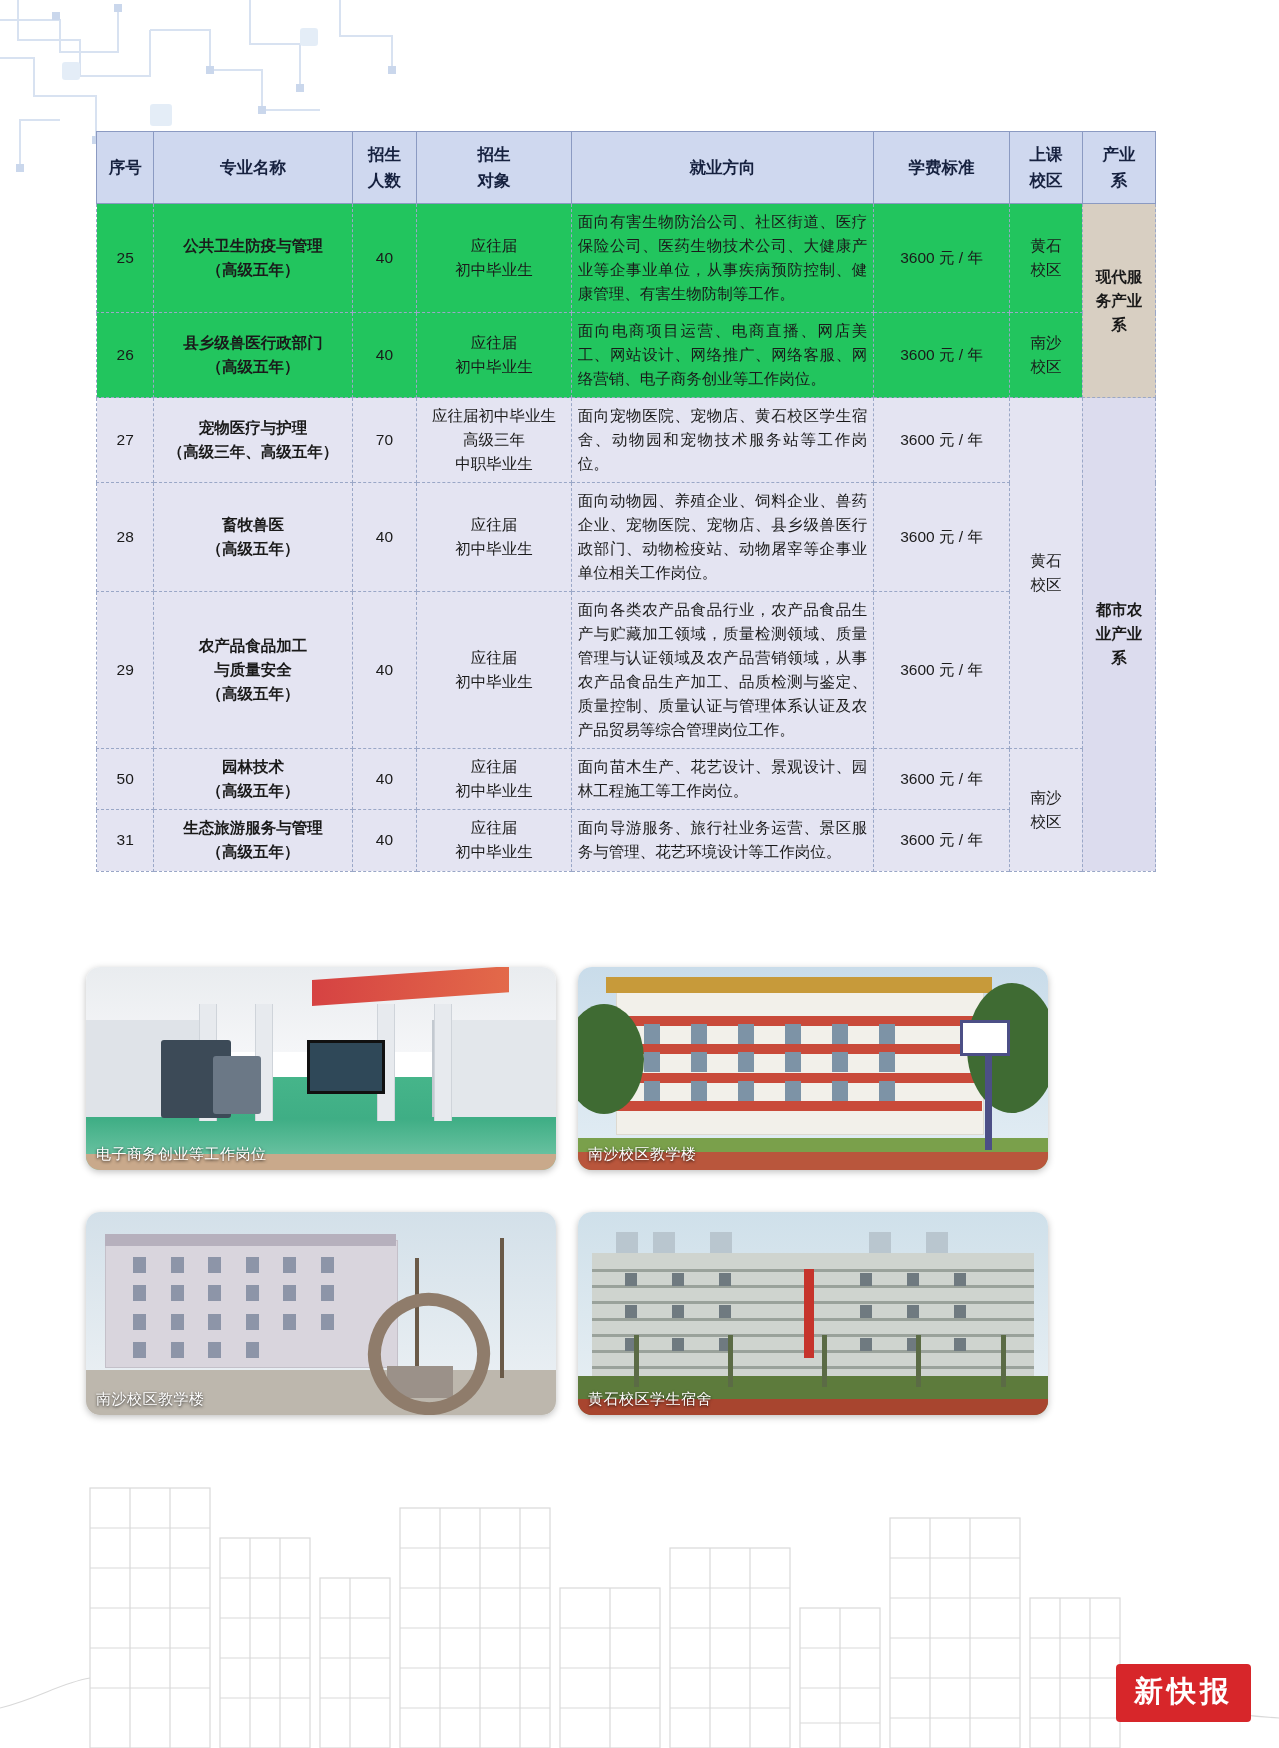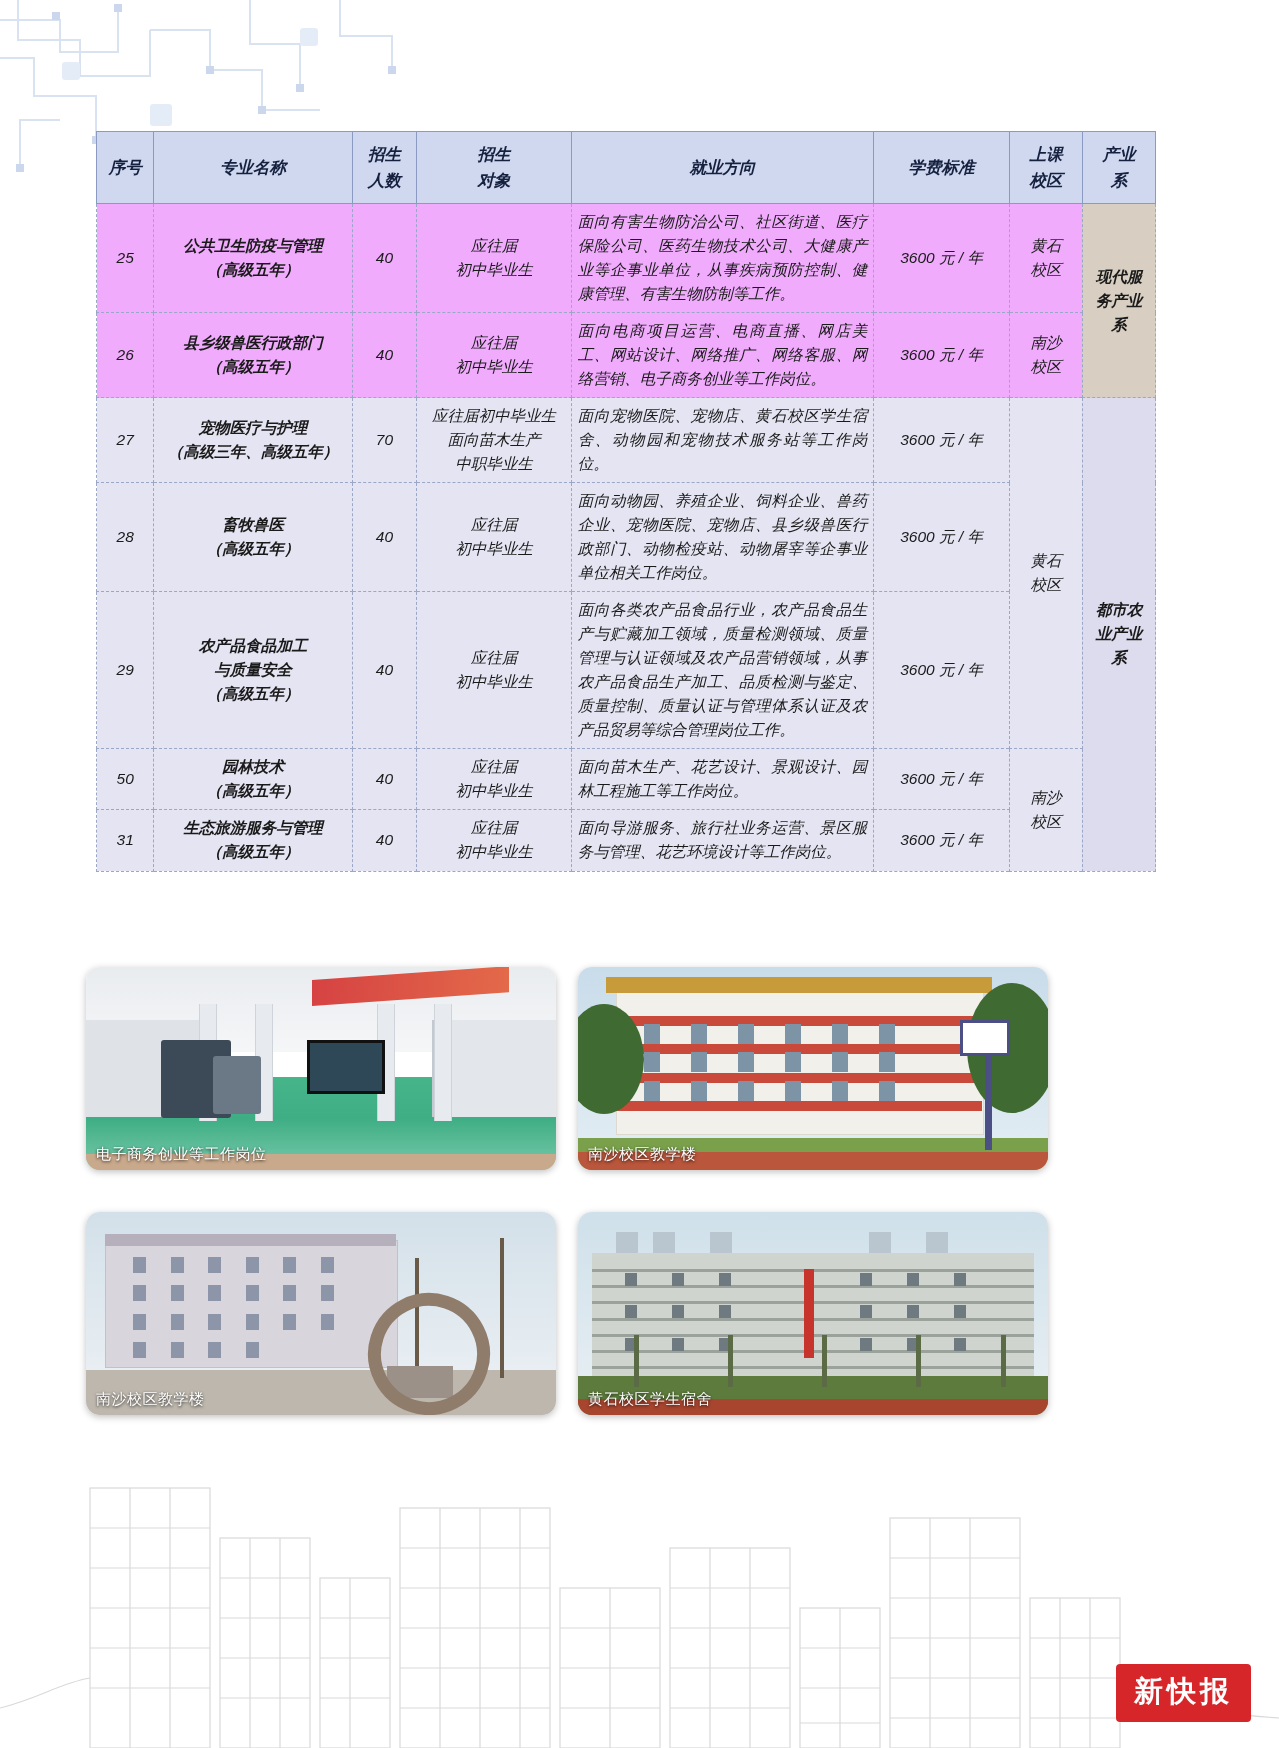--- a/index.html
+++ b/index.html
@@ -7,21 +7,21 @@
     width:1279px;height:1748px;position:relative;overflow:hidden;
     background:#ffffff;
     font-family:"Liberation Sans","DejaVu Sans",sans-serif;
     color:#1a1a1a;
   }
 
   
   .circuit{position:absolute;left:0;top:0;width:420px;height:200px;opacity:.55;pointer-events:none;}
 
   
-  .table-wrap{position:absolute;left:96px;top:131px;width:1060px;font-style:italic;}
+  .table-wrap{position:absolute;left:96px;top:131px;width:1060px;}
   table.majors{border-collapse:collapse;width:1060px;table-layout:fixed;}
   table.majors th,table.majors td{
     border:1px dashed #9aa7c7;
     text-align:center;vertical-align:middle;
     font-size:15.5px;line-height:1.55;
     padding:6px 6px;
   }
   table.majors thead th{
     background:#cfd8ef;
     border:1px solid #8b9ac2;
@@ -37,21 +37,21 @@
   .c-campus{width:70px;}
   .c-dept{width:70px;}
 
   td.name{font-weight:bold;font-size:16px;line-height:1.6;}
   td.job{text-align:left;padding-left:12px;padding-right:10px;font-size:15px;line-height:1.62;}
   td.job.just{text-align:justify;text-align-last:left;}
   td.small{font-size:14px;line-height:1.5;}
   td.dept{font-weight:bold;font-size:16px;line-height:1.6;}
   td.campus{font-size:15.5px;line-height:1.5;}
 
-  tr.beige td{background:#f0abfc;}
+  tr.beige td{background:#22c55e;}
   tr.beige td.dept-beige{background:#d8cfc2;}
   tr.lilac td{background:#e4e4f2;}
   tr.lilac td.dept-lilac{background:#dcdcee;}
 
   
   .photos{position:absolute;left:86px;top:967px;width:1060px;}
   .photo{
     position:absolute;border-radius:14px;overflow:hidden;
     box-shadow:0 2px 7px rgba(0,0,0,.25);
   }
@@ -243,21 +243,21 @@
 
     <tr class="lilac">
       <td>27</td>
       <td class="name">
         <div>宠物医疗与护理</div>
         <div>（高级三年、高级五年）</div>
       </td>
       <td>70</td>
       <td class="small">
         <div>应往届初中毕业生</div>
-        <div>面向苗木生产</div>
+        <div>高级三年</div>
         <div>中职毕业生</div>
       </td>
       <td class="job just">面向宠物医院、宠物店、黄石校区学生宿舍、动物园和宠物技术服务站等工作岗位。</td>
       <td>3600 元 / 年</td>
       <td class="campus" rowspan="3">
         <div>黄石</div>
         <div>校区</div>
       </td>
       <td class="dept dept-lilac" rowspan="5">
         <div>都市农</div>

